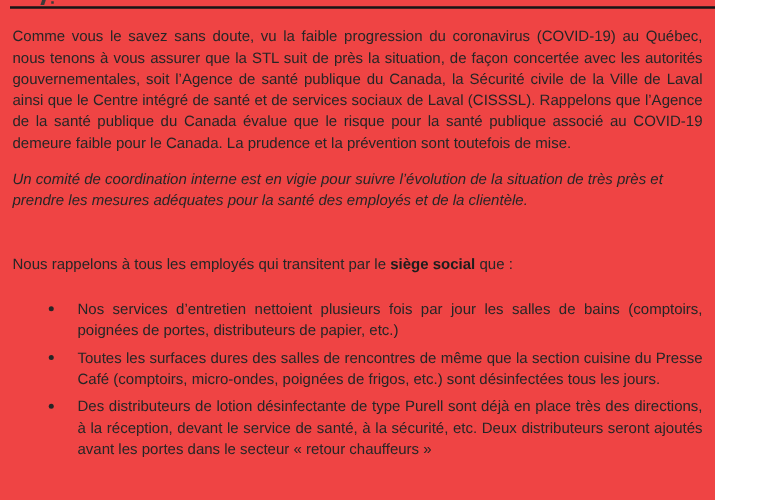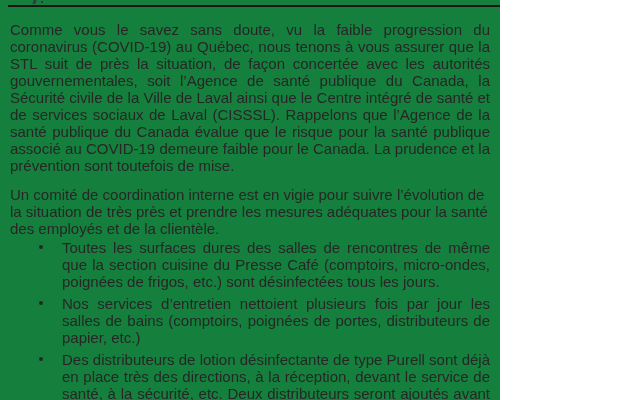--- a/index.html
+++ b/index.html
@@ -1,22 +1,22 @@
 <!DOCTYPE html>
 <html><head>
 <meta charset="utf-8">
 <style>
   html, body { margin: 0; padding: 0; background: #ffffff; }
   .page {
     position: relative;
-    width: 500px;
+    width: 572px;
     height: 400px;
-    background: #15803d;
+    background: #ef4444;
     font-family: "Liberation Sans", "DejaVu Sans", sans-serif;
-    font-size: 15px;
+    font-size: 12px;
     line-height: 17px;
     color: #262626;
     overflow: hidden;
     box-sizing: border-box;
   }
   
   .frag-tail {
     position: absolute; top: 0; left: 33px;
     width: 3px; height: 4px; background: #3a3a3a;
     transform: skewX(-18deg);
@@ -25,21 +25,21 @@
     position: absolute; top: 1px; left: 41px;
     width: 2px; height: 2px; background: #3a3a3a;
   }
   .rule {
     position: absolute; top: 5px; left: 8px;
     width: 606px; height: 2px; background: #161616;
   }
   .content { position: absolute; top: 0; left: 10px; right: 10px; }
   p { margin: 0; }
   .p-intro   { margin-top: 21px; margin-bottom: 12px; text-align: justify; }
-  .p-comite  { margin-bottom: 2px; }
+  .p-comite  { margin-bottom: 34px; font-style: italic; }
   .p-siege   { margin-bottom: 19px; }
   strong { font-weight: bold; color: #1d1d1d; }
   ul.bullets { margin: 0; padding: 0; list-style: none; }
   ul.bullets li {
     position: relative;
     padding-left: 52px;
     margin-bottom: 5px;
     text-align: justify;
   }
   ul.bullets li .dot {
@@ -57,29 +57,30 @@
   <span class="frag-dot"></span>
 
   <div class="rule"></div>
 
   <div class="content">
 
     <p class="p-intro">Comme vous le savez sans doute, vu la faible progression du coronavirus (COVID-19) au Québec, nous tenons à vous assurer que la STL suit de près la situation, de façon concertée avec les autorités gouvernementales, soit l’Agence de santé publique du Canada, la Sécurité civile de la Ville de Laval ainsi que le Centre intégré de santé et de services sociaux de Laval (CISSSL). Rappelons que l’Agence de la santé publique du Canada évalue que le risque pour la santé publique associé au COVID-19 demeure faible pour le Canada. La prudence et la prévention sont toutefois de mise.</p>
 
     <p class="p-comite">Un comité de coordination interne est en vigie pour suivre l’évolution de la situation de très près et prendre les mesures adéquates pour la santé des employés et de la clientèle.</p>
 
+    <p class="p-siege"><span>Nous rappelons à tous les employés qui transitent par le </span><strong>siège social</strong><span> que :</span></p>
 
     <ul class="bullets">
       <li>
         <span class="dot"></span>
-        <span>Toutes les surfaces dures des salles de rencontres de même que la section cuisine du Presse Café (comptoirs, micro-ondes, poignées de frigos, etc.) sont désinfectées tous les jours.</span>
+        <span>Nos services d’entretien nettoient plusieurs fois par jour les salles de bains (comptoirs, poignées de portes, distributeurs de papier, etc.)</span>
       </li>
       <li>
         <span class="dot"></span>
-        <span>Nos services d’entretien nettoient plusieurs fois par jour les salles de bains (comptoirs, poignées de portes, distributeurs de papier, etc.)</span>
+        <span>Toutes les surfaces dures des salles de rencontres de même que la section cuisine du Presse Café (comptoirs, micro-ondes, poignées de frigos, etc.) sont désinfectées tous les jours.</span>
       </li>
       <li>
         <span class="dot"></span>
         <span>Des distributeurs de lotion désinfectante de type Purell sont déjà en place très des directions, à la réception, devant le service de santé, à la sécurité, etc. Deux distributeurs seront ajoutés avant les portes dans le secteur « retour chauffeurs »</span>
       </li>
     </ul>
 
   </div>
 </div>
 

